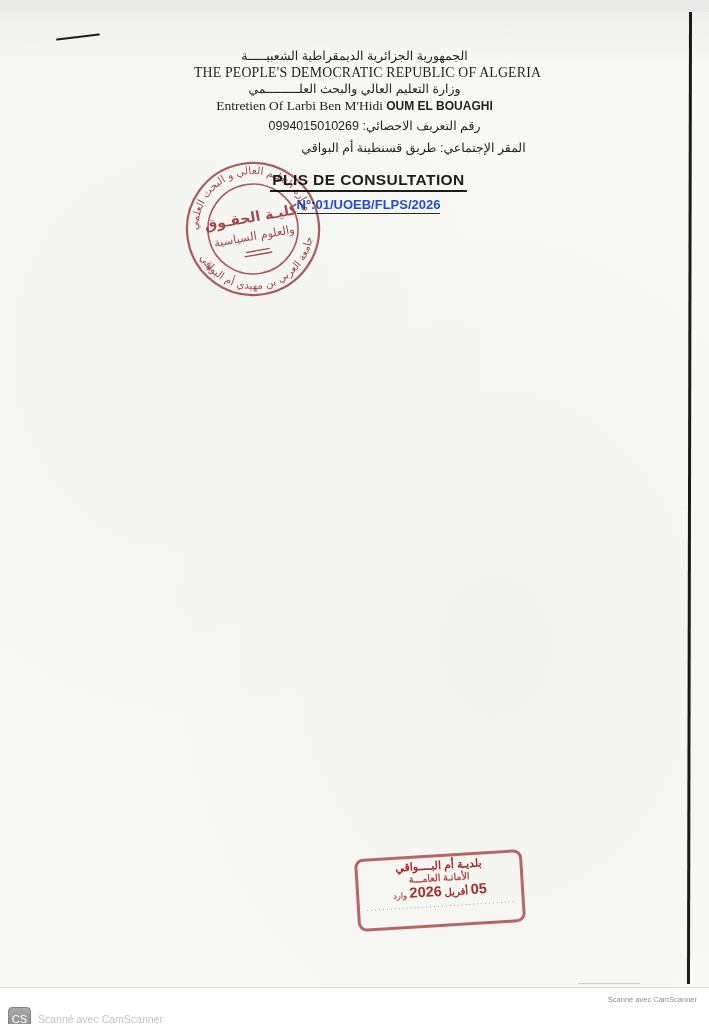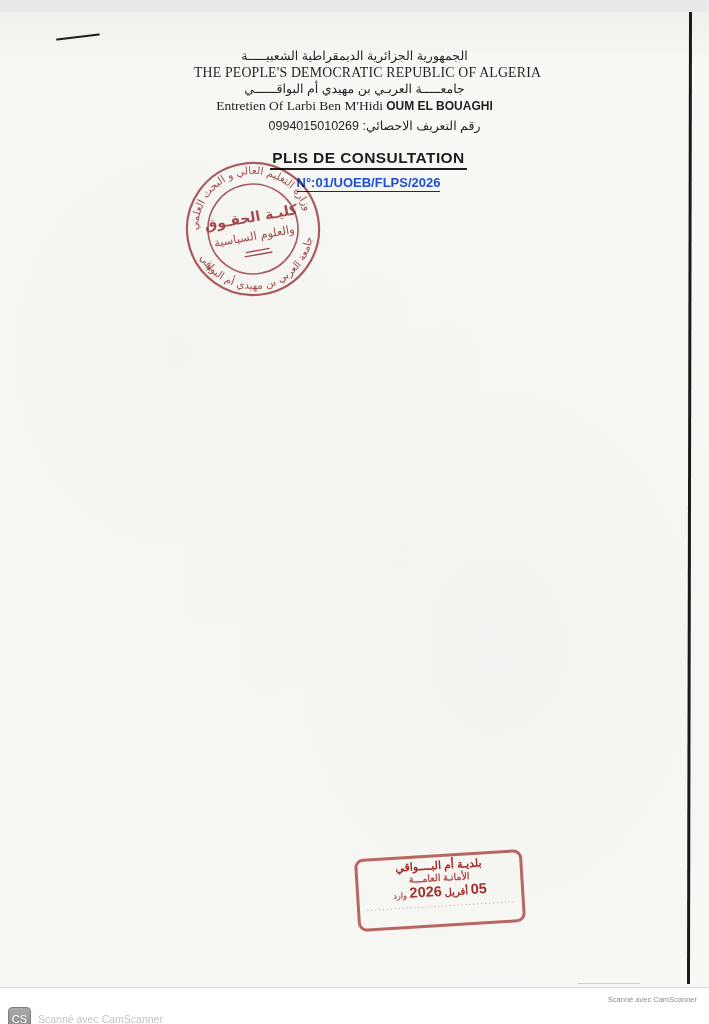--- a/index.html
+++ b/index.html
@@ -109,23 +109,24 @@
 
 <div id="page">
   <div id="paper"></div>
   <div class="pen-mark"></div>
   <div class="scan-edge-line"></div>
   <div class="faint-line"></div>
 
   <div id="header">
     <div class="ar-line">الجمهورية الجزائرية الديمقراطية الشعبيـــــة</div>
     <div class="en-serif">THE PEOPLE'S DEMOCRATIC REPUBLIC OF ALGERIA</div>
-    <div class="ar-line">جامعـــــة العربـي بن مهيدي أم البواقــــــي</div>
+    <div class="ar-line">وزارة التعليم العالي والبحث العلـــــــــمي</div>
     <div class="uni-line"><span>Entretien Of Larbi Ben M'Hidi </span><span class="uni-bold">OUM EL BOUAGHI</span></div>
     <div class="id-line">رقم التعريف الاحصائي: 0994015010269</div>
+    <div class="hq-line">المقر الإجتماعي: طريق قسنطينة أم البواقي</div>
   </div>
 
   <div id="title-block">
     <div><span class="title-main">PLIS DE CONSULTATION</span></div>
     <div class="title-num"><span>N°:01/UOEB/FLPS/2026</span></div>
   </div>
 
   <svg id="round-stamp" viewBox="0 0 146 146">
     <g fill="none" stroke="#9c3336" opacity="0.9">
       <circle cx="73" cy="73" r="66" stroke-width="2.2"></circle>

